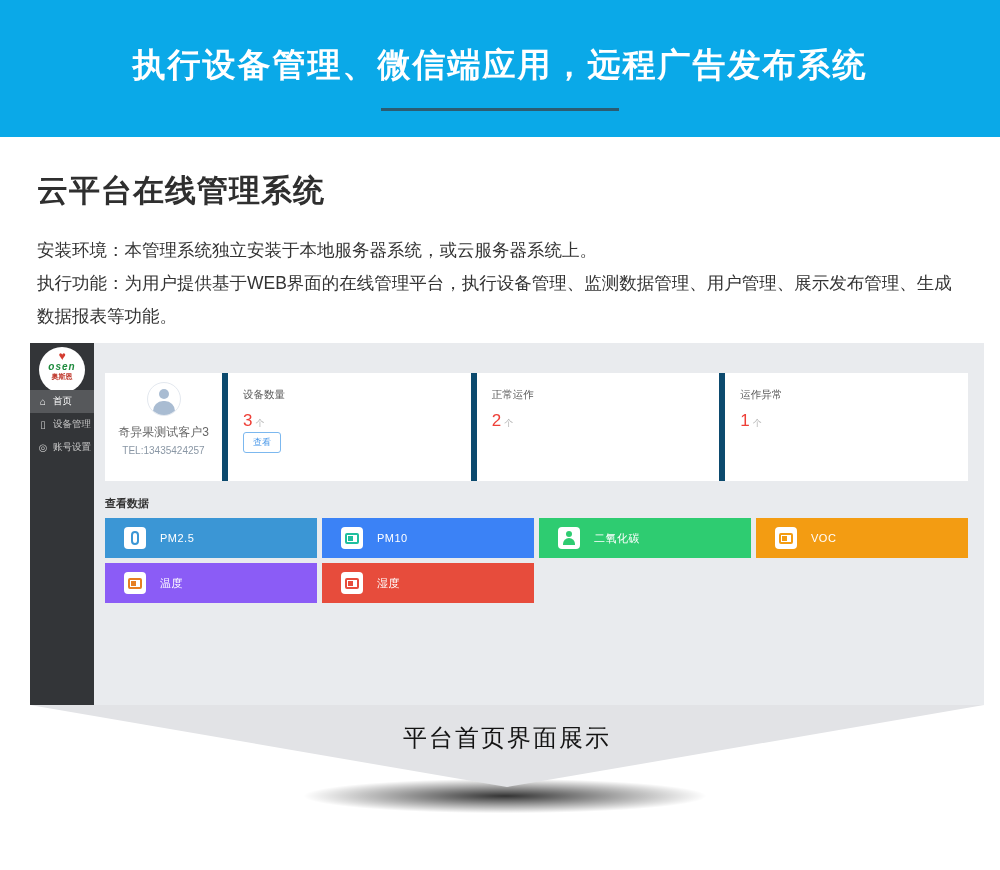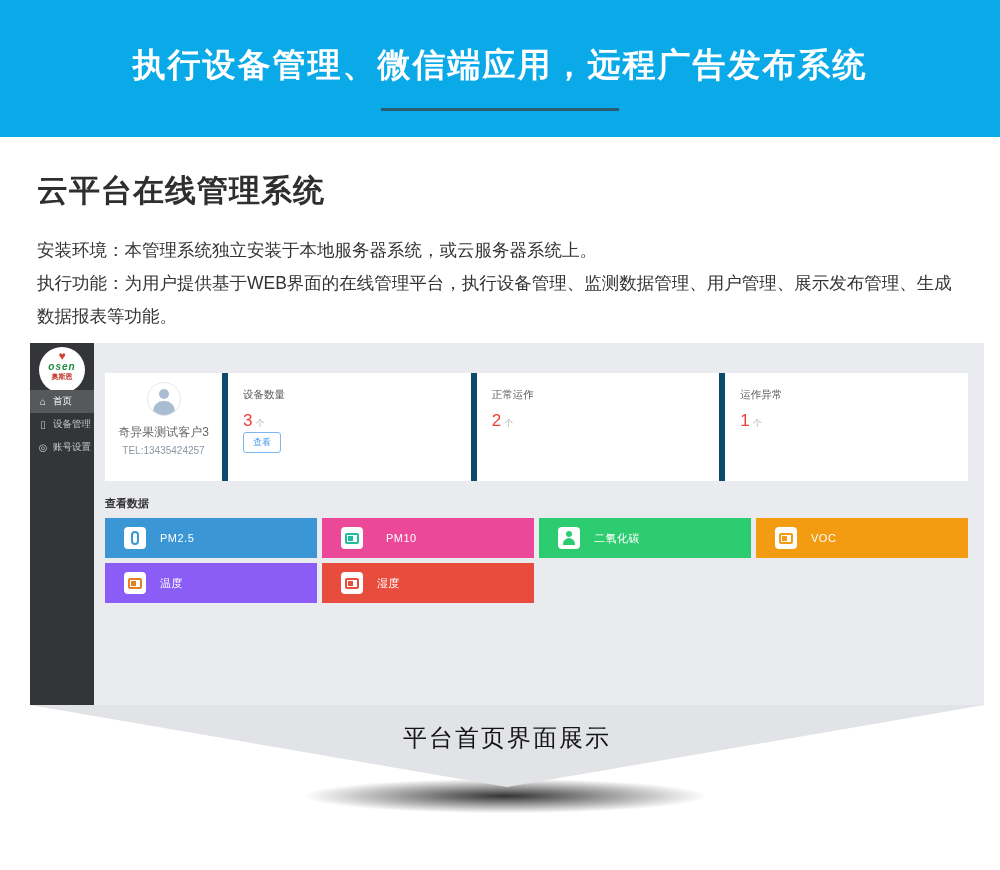--- a/index.html
+++ b/index.html
@@ -138,21 +138,21 @@
 
       <div class="data-title">查看数据</div>
 
       <div class="tiles">
         <div class="tile" style="background-color: rgb(59, 150, 213);">
           <span class="tile-iconbox" style="color: rgb(59, 150, 213);">
               <span class="glyph-capsule"></span>
             </span>
           <span class="tile-label">PM2.5</span>
         </div>
-        <div class="tile" style="background-color: #ec4899; gap: 9px;">
+        <div class="tile" style="background-color: #3b82f6;">
           <span class="tile-iconbox" style="color: rgb(31, 191, 158);">
               <span class="glyph-badge"></span>
             </span>
           <span class="tile-label">PM10</span>
         </div>
         <div class="tile" style="background-color: rgb(46, 204, 113);">
           <span class="tile-iconbox" style="color: rgb(46, 204, 113);">
               <span class="glyph-person"></span>
             </span>
           <span class="tile-label">二氧化碳</span>

